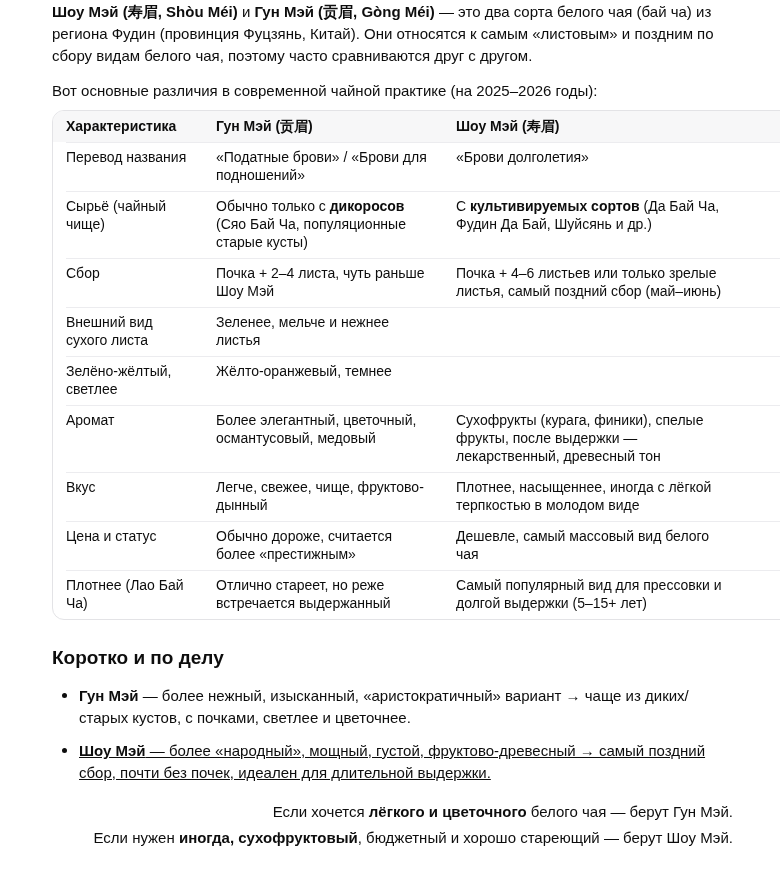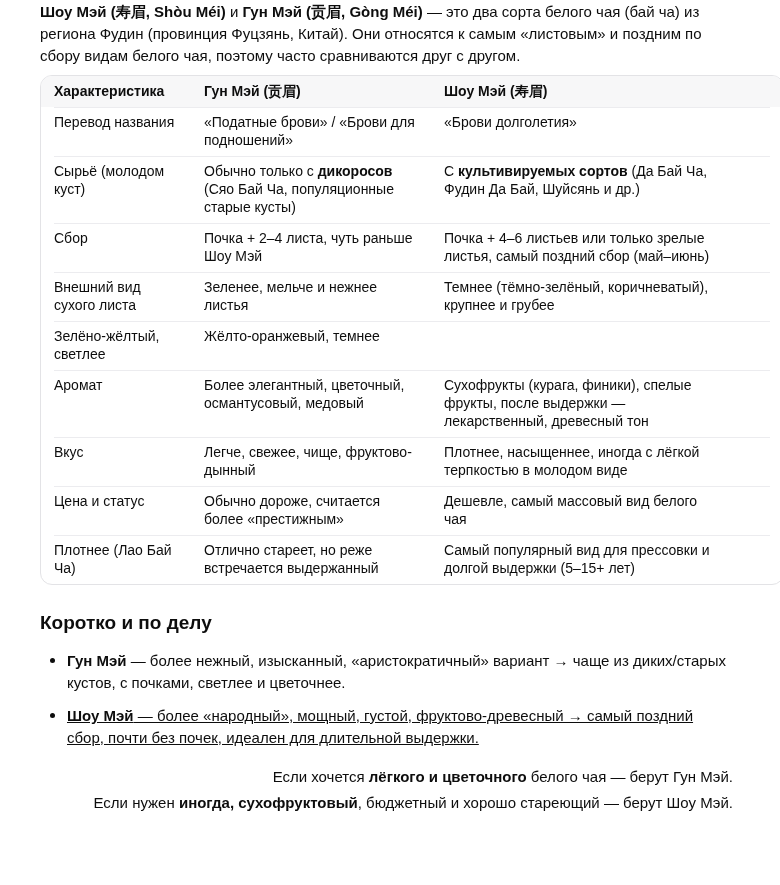--- a/index.html
+++ b/index.html
@@ -2,21 +2,21 @@
 <html><head>
 <meta charset="utf-8">
 <style>
   html,body{margin:0;padding:0;background:#ffffff;}
   body{
     width:780px;height:885px;overflow:hidden;
     color:#0d0d0d;
     font-family:"Liberation Sans","DejaVu Sans",sans-serif;
     -webkit-font-smoothing:antialiased;
   }
-  .page{padding:1px 47px 4px 40px;box-sizing:border-box;}
+  .page{padding:1px 47px 4px 52px;box-sizing:border-box;}
   .body-p{margin:0;font-size:15px;line-height:22px;}
   .lead-p{margin:13px 0 0;font-size:15px;line-height:22px;}
   strong{font-weight:700;}
 
   
   .tbl{
     margin-top:8px;width:744px;box-sizing:border-box;
     border:1px solid #e3e3e6;border-radius:12px;overflow:hidden;
     font-size:14px;line-height:18px;background:#ffffff;
   }
@@ -40,47 +40,47 @@
   .outro p{margin:0;font-size:15px;line-height:22px;}
   .outro p + p{margin-top:4px;}
 </style>
 </head>
 <body>
 
 <div class="page">
 
   <p class="body-p" id="intro-paragraph"><strong>Шоу Мэй (寿眉, Shòu Méi)</strong> и <strong>Гун Мэй (贡眉, Gòng Méi)</strong> — это два сорта белого чая (бай ча) из региона Фудин (провинция Фуцзянь, Китай). Они относятся к самым «листовым» и поздним по сбору видам белого чая, поэтому часто сравниваются друг с другом.</p>
 
+  <p class="lead-p">Вот основные различия в современной чайной практике (на 2025–2026 годы):</p>
 
   <div class="tbl">
     <div class="tbl-grid tbl-head">
       <div class="cell">Характеристика</div>
       <div class="cell">Гун Мэй (贡眉)</div>
       <div class="cell">Шоу Мэй (寿眉)</div>
     </div>
     <div id="tbl-body">
         <div class="tbl-grid tbl-row">
           <div class="cell">Перевод названия</div>
           <div class="cell">«Податные брови» / «Брови для подношений»</div>
           <div class="cell">«Брови долголетия»</div>
         </div>
         <div class="tbl-grid tbl-row">
-          <div class="cell">Сырьё (молодом куст)</div>
+          <div class="cell">Сырьё (чайный чище)</div>
           <div class="cell">Обычно только с <strong>дикоросов</strong> (Сяо Бай Ча, популяционные старые кусты)</div>
           <div class="cell">С <strong>культивируемых сортов</strong> (Да Бай Ча, Фудин Да Бай, Шуйсянь и др.)</div>
         </div>
         <div class="tbl-grid tbl-row">
           <div class="cell">Сбор</div>
           <div class="cell">Почка + 2–4 листа, чуть раньше Шоу Мэй</div>
           <div class="cell">Почка + 4–6 листьев или только зрелые листья, самый поздний сбор (май–июнь)</div>
         </div>
         <div class="tbl-grid tbl-row">
           <div class="cell">Внешний вид сухого листа</div>
           <div class="cell">Зеленее, мельче и нежнее листья</div>
-          <div class="cell">Темнее (тёмно-зелёный, коричневатый), крупнее и грубее</div>
         </div>
         <div class="tbl-grid tbl-row">
           <div class="cell">Зелёно-жёлтый, светлее</div>
           <div class="cell">Жёлто-оранжевый, темнее</div>
         </div>
         <div class="tbl-grid tbl-row">
           <div class="cell">Аромат</div>
           <div class="cell">Более элегантный, цветочный, османтусовый, медовый</div>
           <div class="cell">Сухофрукты (курага, финики), спелые фрукты, после выдержки — лекарственный, древесный тон</div>
         </div>

